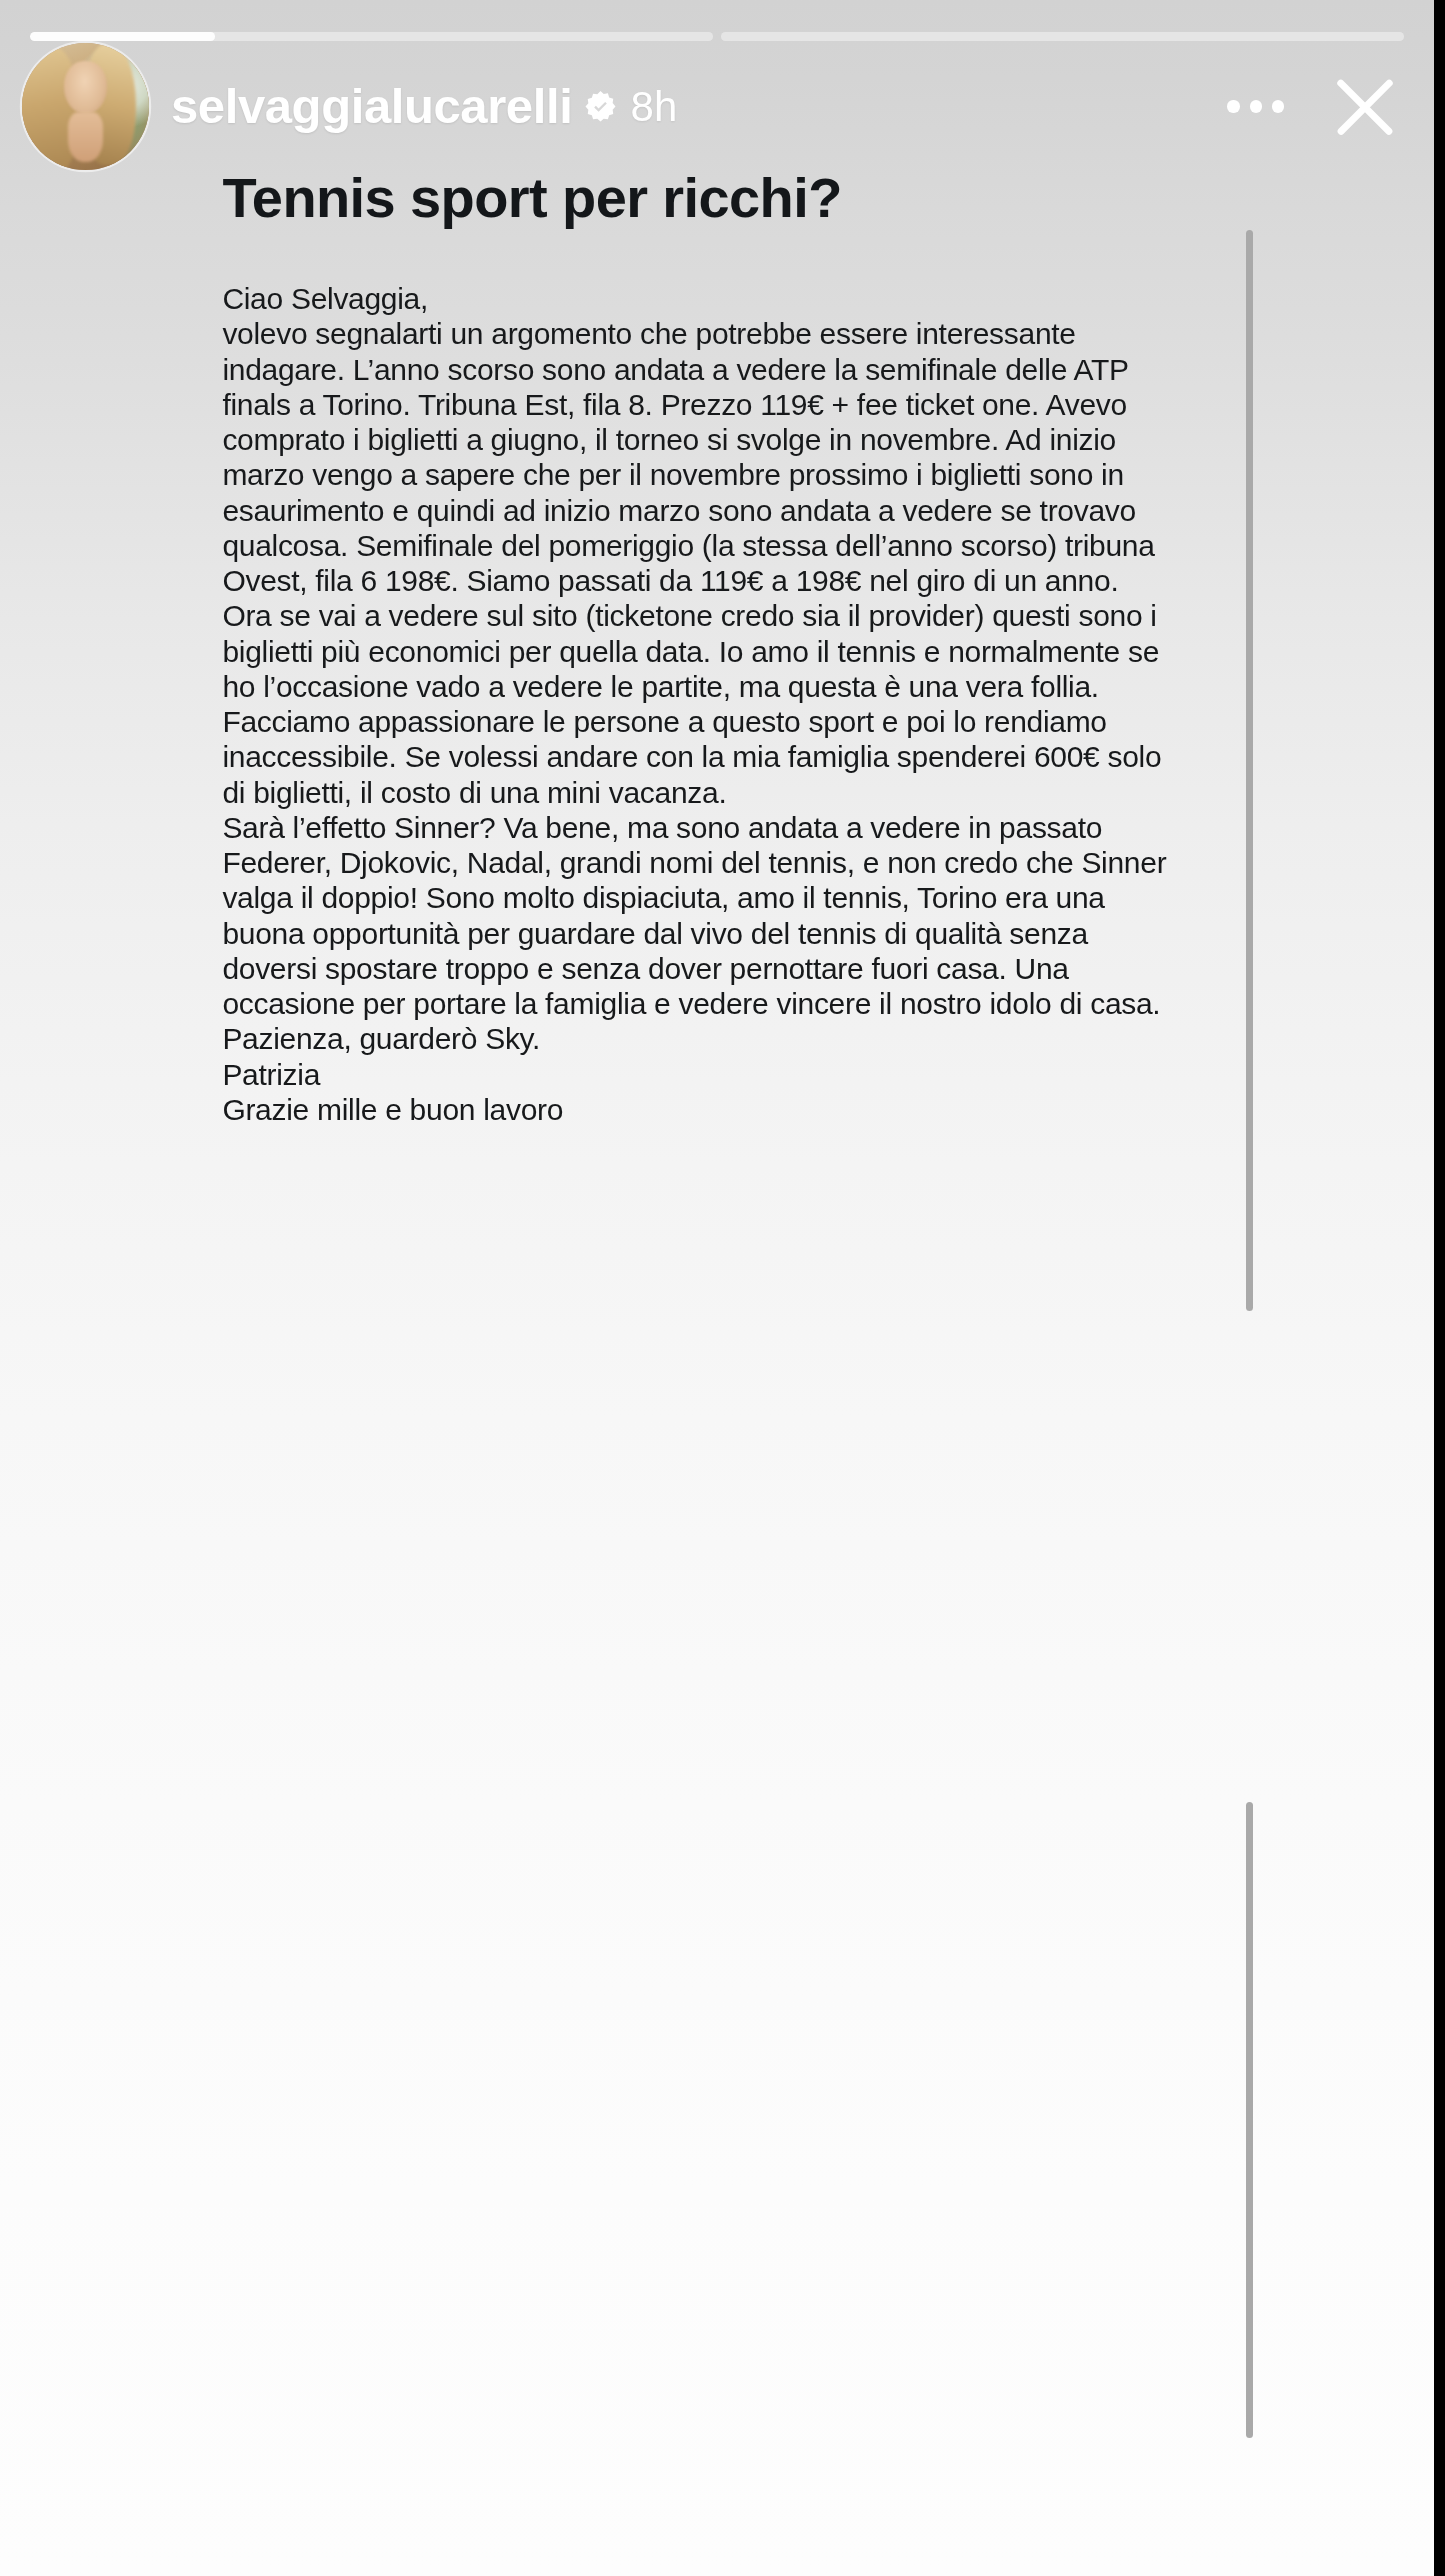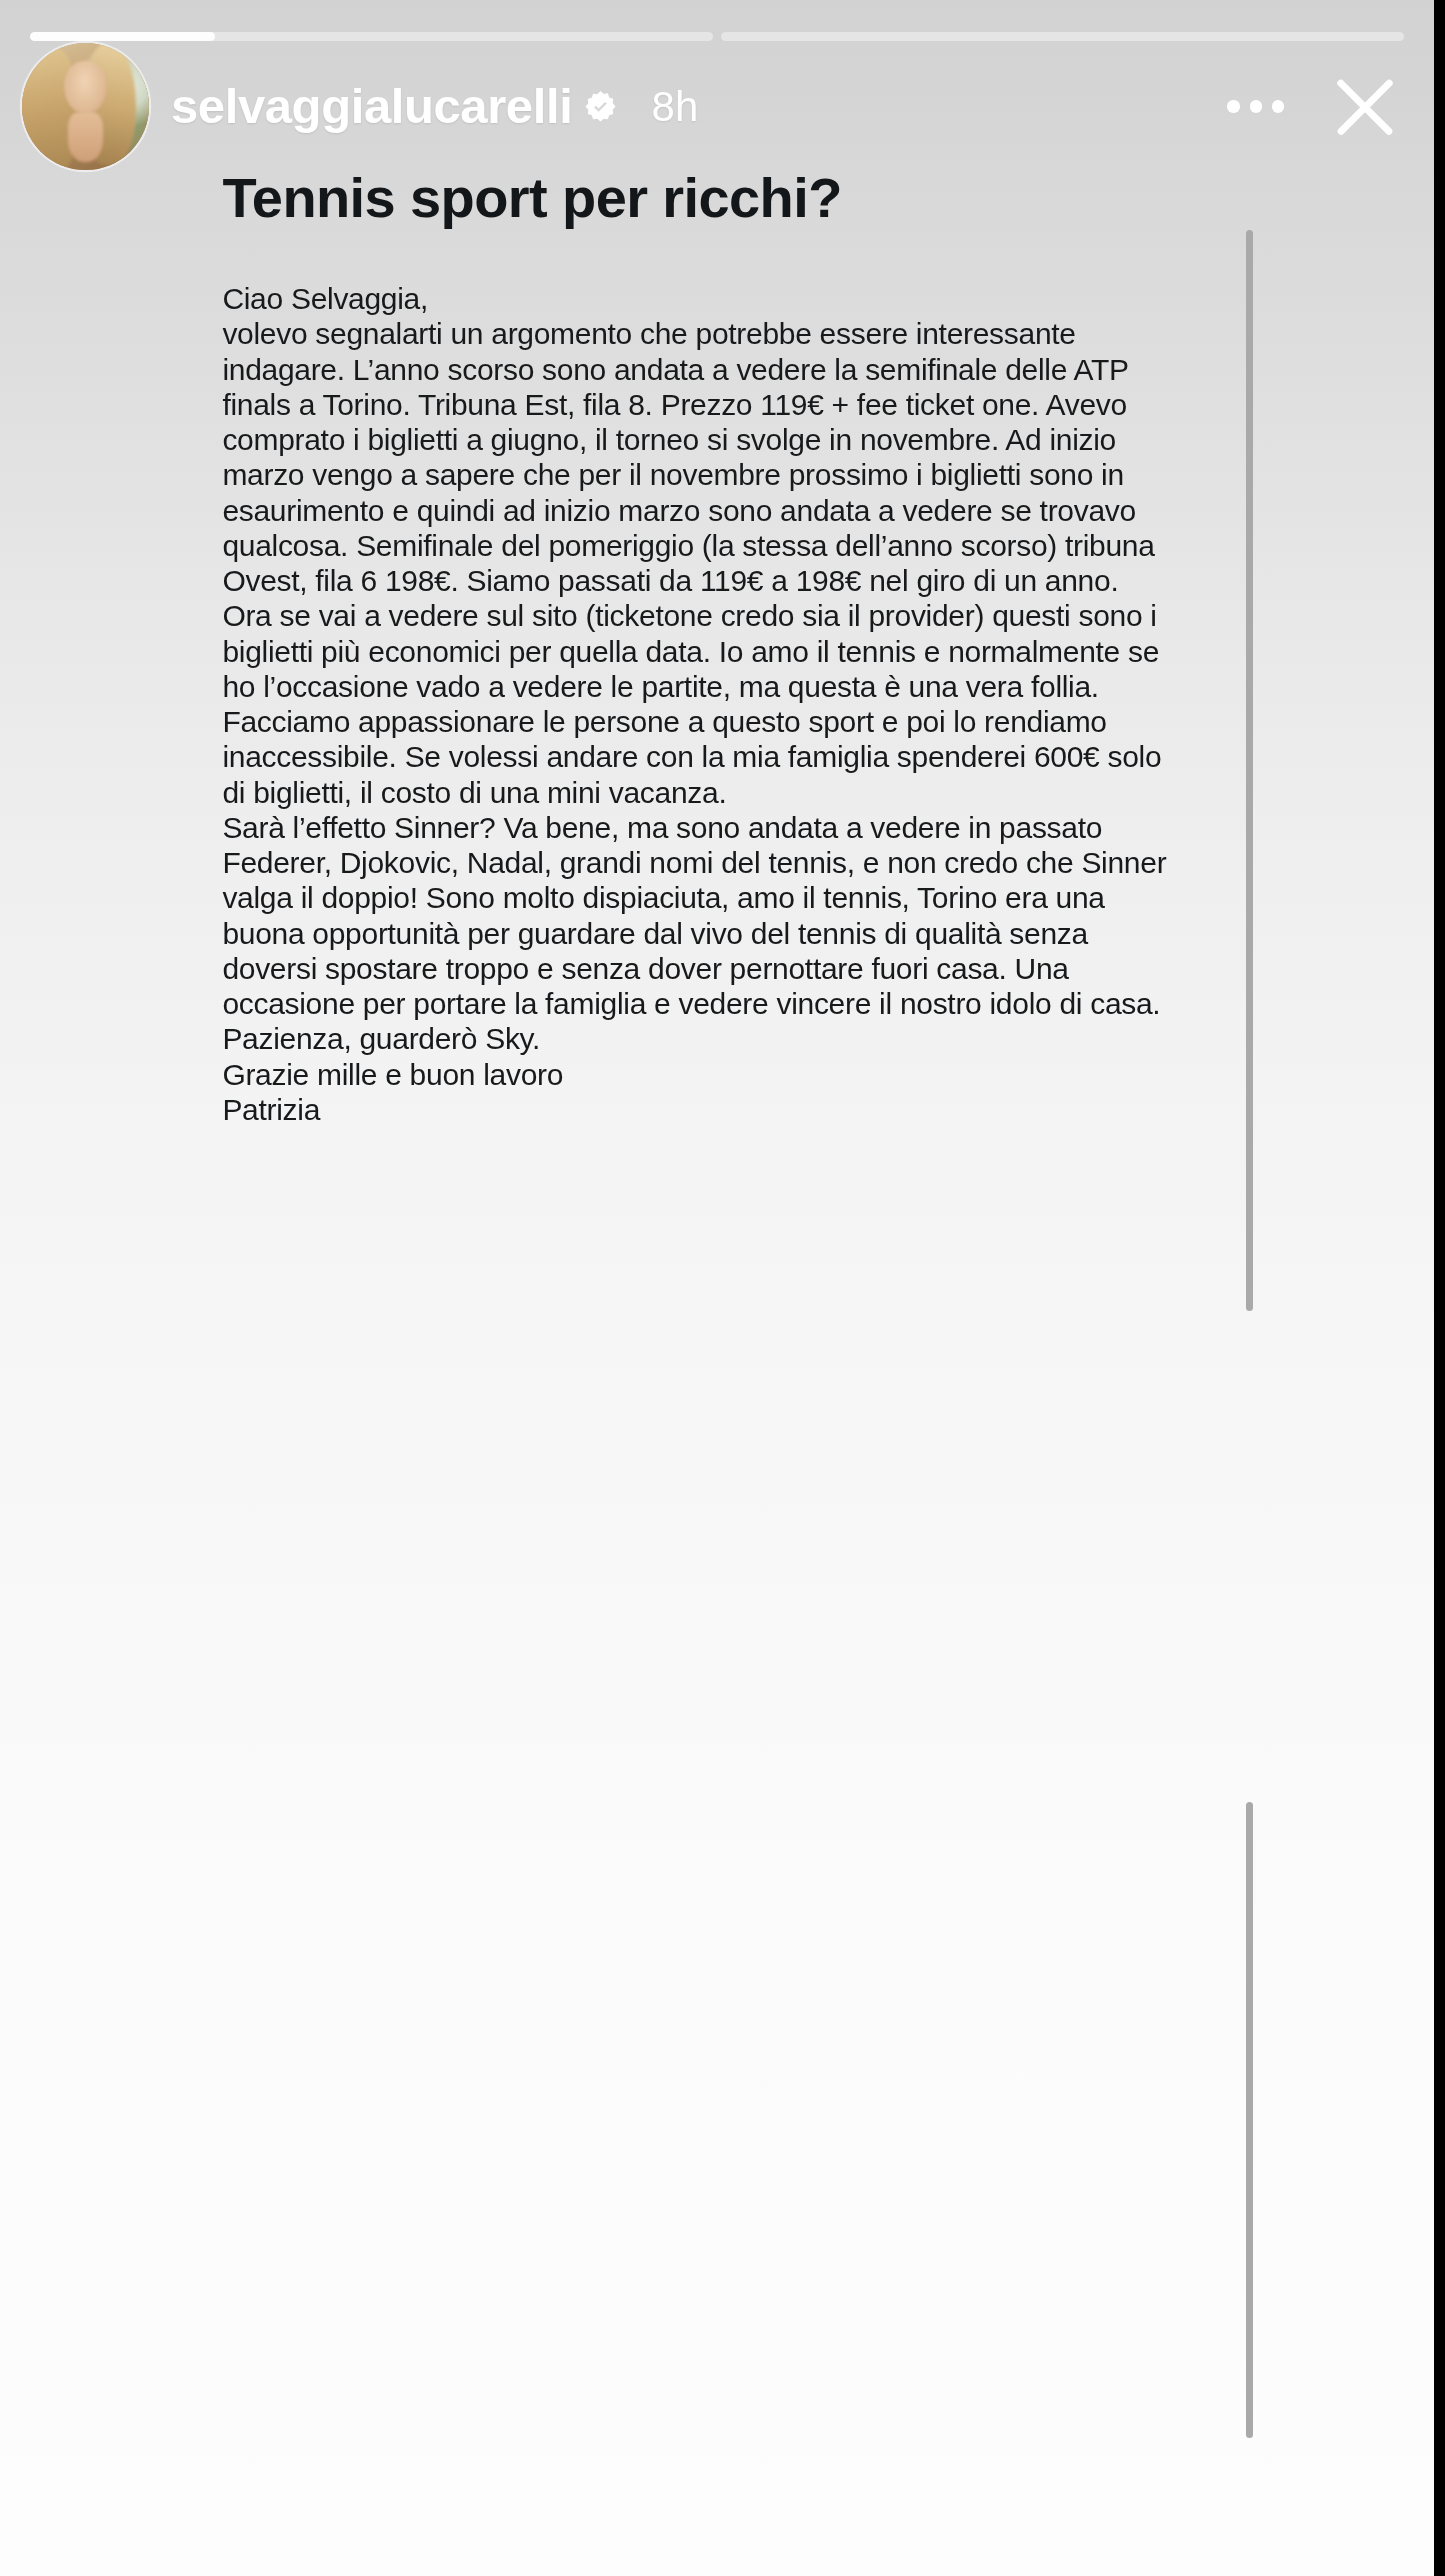--- a/index.html
+++ b/index.html
@@ -125,21 +125,21 @@
   }
   .verified{
     width:33px; height:33px;
     flex:0 0 33px;
     display:block;
   }
   .timestamp{
     font-size:42px;
     font-weight:400;
     color:#ffffff;
-    margin-left:23px;
+    margin-left:2px;
     line-height:1;
     text-shadow:0 0.7px 2.2px rgba(0,0,0,0.08);
   }
 
   .header-actions{
     margin-left:auto;
     display:flex;
     align-items:center;
     gap:39px;
   }
@@ -274,22 +274,22 @@
   <div class="left-gutter"></div>
 
   <div class="card">
 
     <div class="card-title"><span id="title-slot">Tennis sport per ricchi?</span></div>
 
     <div class="card-body" id="card-body">
         <p class="para">Ciao Selvaggia,</p>
         <p class="para">volevo segnalarti un argomento che potrebbe essere interessante indagare. L’anno scorso sono andata a vedere la semifinale delle ATP finals a Torino. Tribuna Est, fila 8. Prezzo 119€ + fee ticket one.  Avevo comprato i biglietti a giugno, il torneo si svolge in novembre. Ad inizio marzo vengo a sapere che per il novembre prossimo i biglietti sono in esaurimento e quindi ad inizio marzo sono andata a vedere se trovavo qualcosa. Semifinale del pomeriggio (la stessa dell’anno scorso) tribuna Ovest, fila 6 198€. Siamo passati da 119€ a 198€ nel giro di un anno. Ora se vai a vedere sul sito (ticketone credo sia il provider) questi sono i biglietti più economici per quella data. Io amo il tennis e normalmente se ho l’occasione vado a vedere le partite, ma questa è una vera follia. Facciamo appassionare le persone a questo sport e poi lo rendiamo inaccessibile. Se volessi andare con la mia famiglia spenderei 600€ solo di biglietti, il costo di una mini vacanza.</p>
         <p class="para">Sarà l’effetto Sinner? Va bene, ma sono andata a vedere in passato Federer, Djokovic, Nadal, grandi nomi del tennis, e non credo che Sinner valga il doppio! Sono molto dispiaciuta, amo il tennis, Torino era una buona opportunità per guardare dal vivo del tennis di qualità senza doversi spostare troppo e senza dover pernottare fuori casa. Una occasione per portare la famiglia e vedere vincere il nostro idolo di casa. Pazienza, guarderò Sky.</p>
+        <p class="para">Patrizia</p>
         <p class="para">Grazie mille e buon lavoro</p>
-        <p class="para">Patrizia</p>
       </div>
   </div>
 
   <div class="scroll-track" id="scroll-upper"></div>
   <div class="scroll-track" id="scroll-lower"></div>
 
 </div>
 
 
 </body></html>

